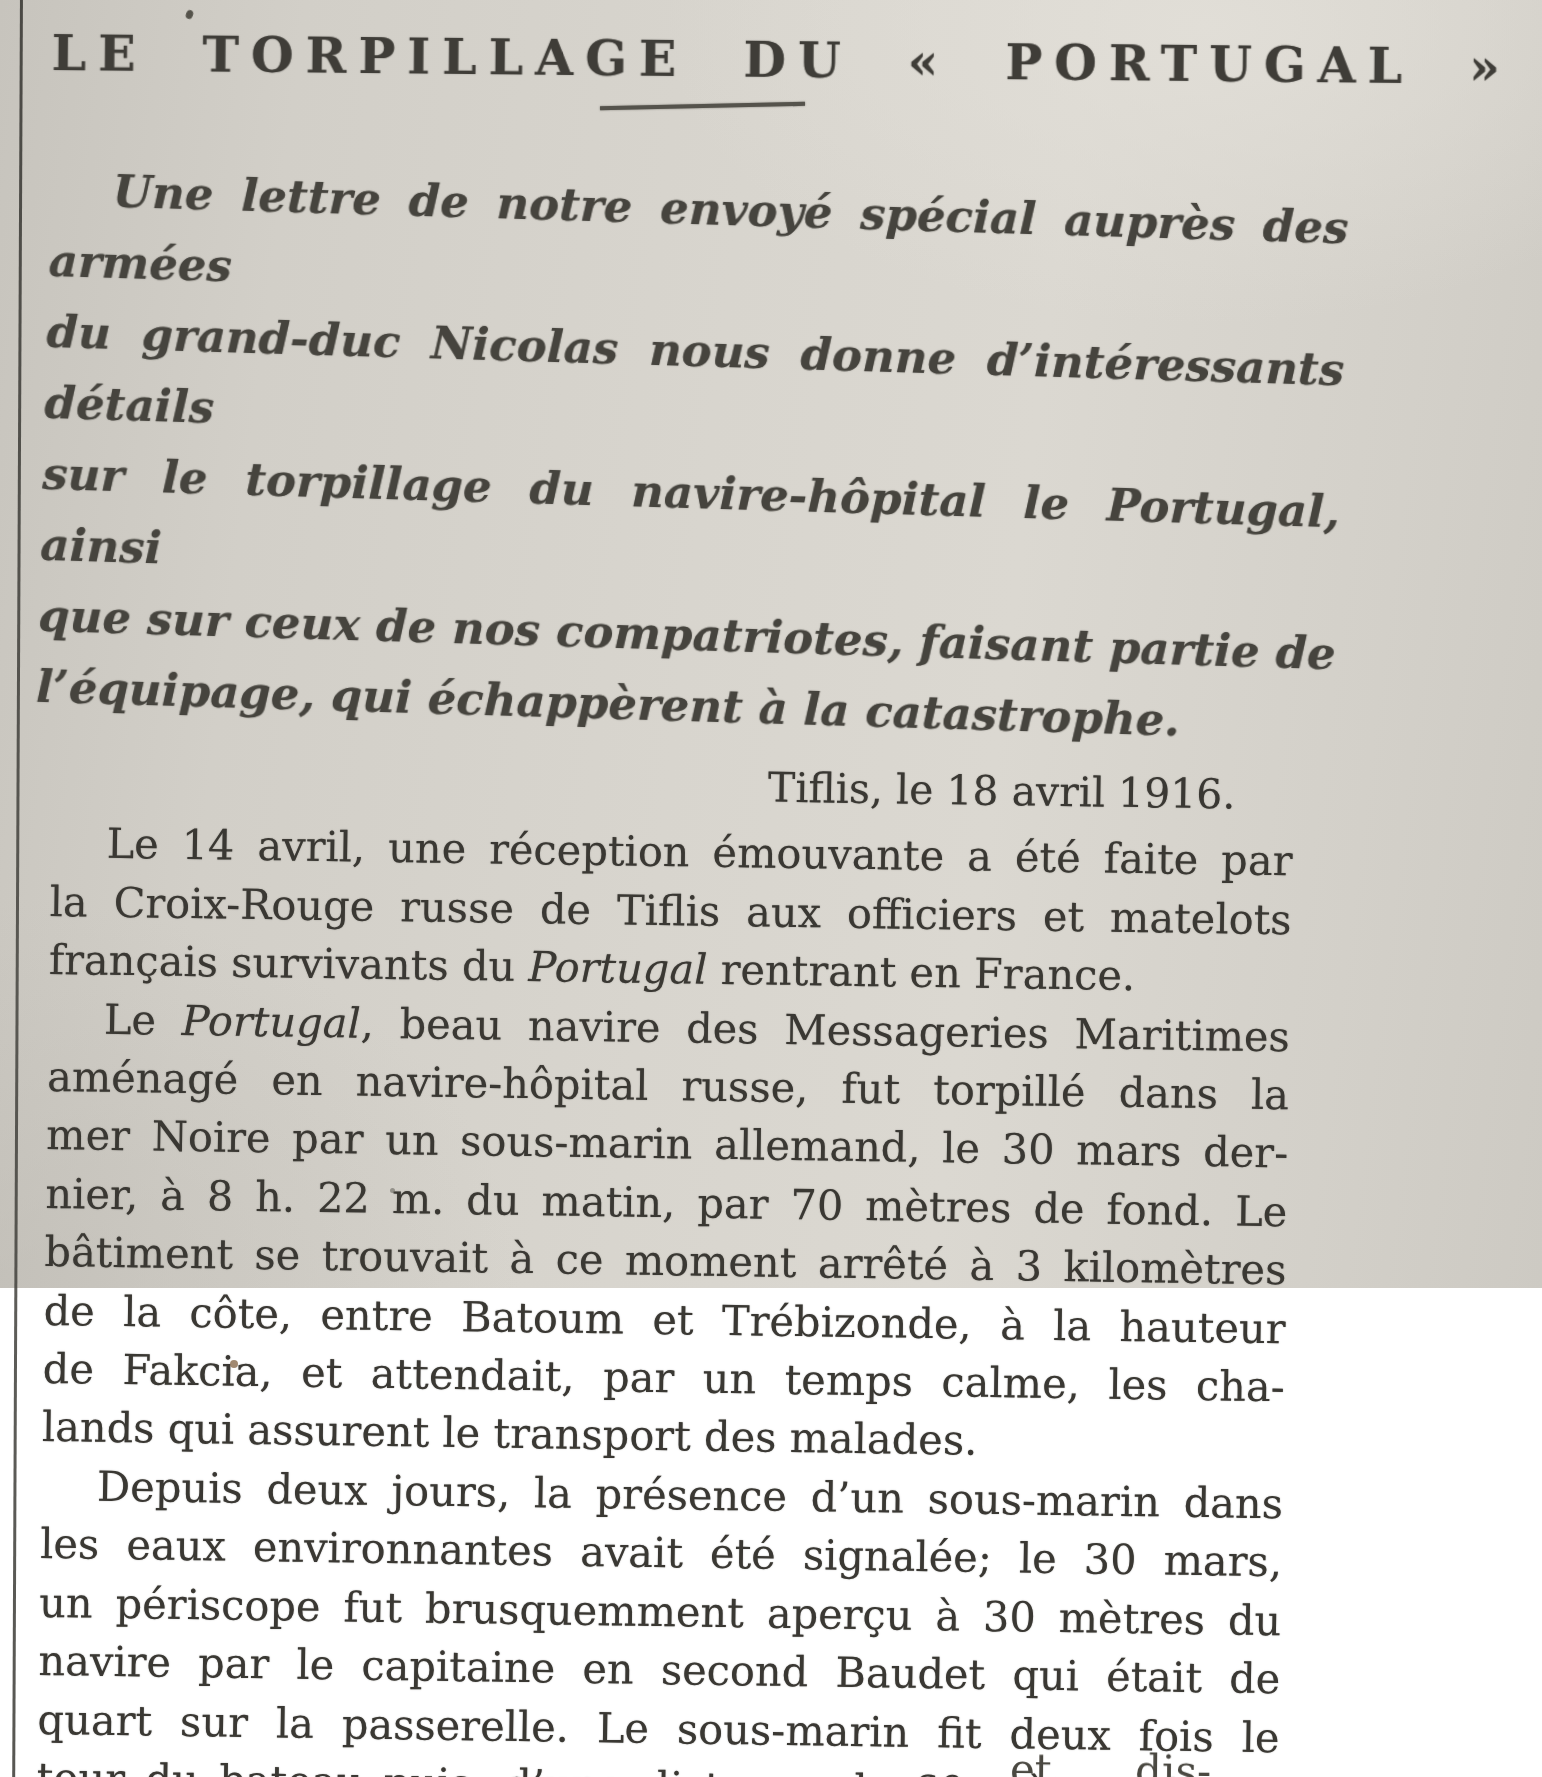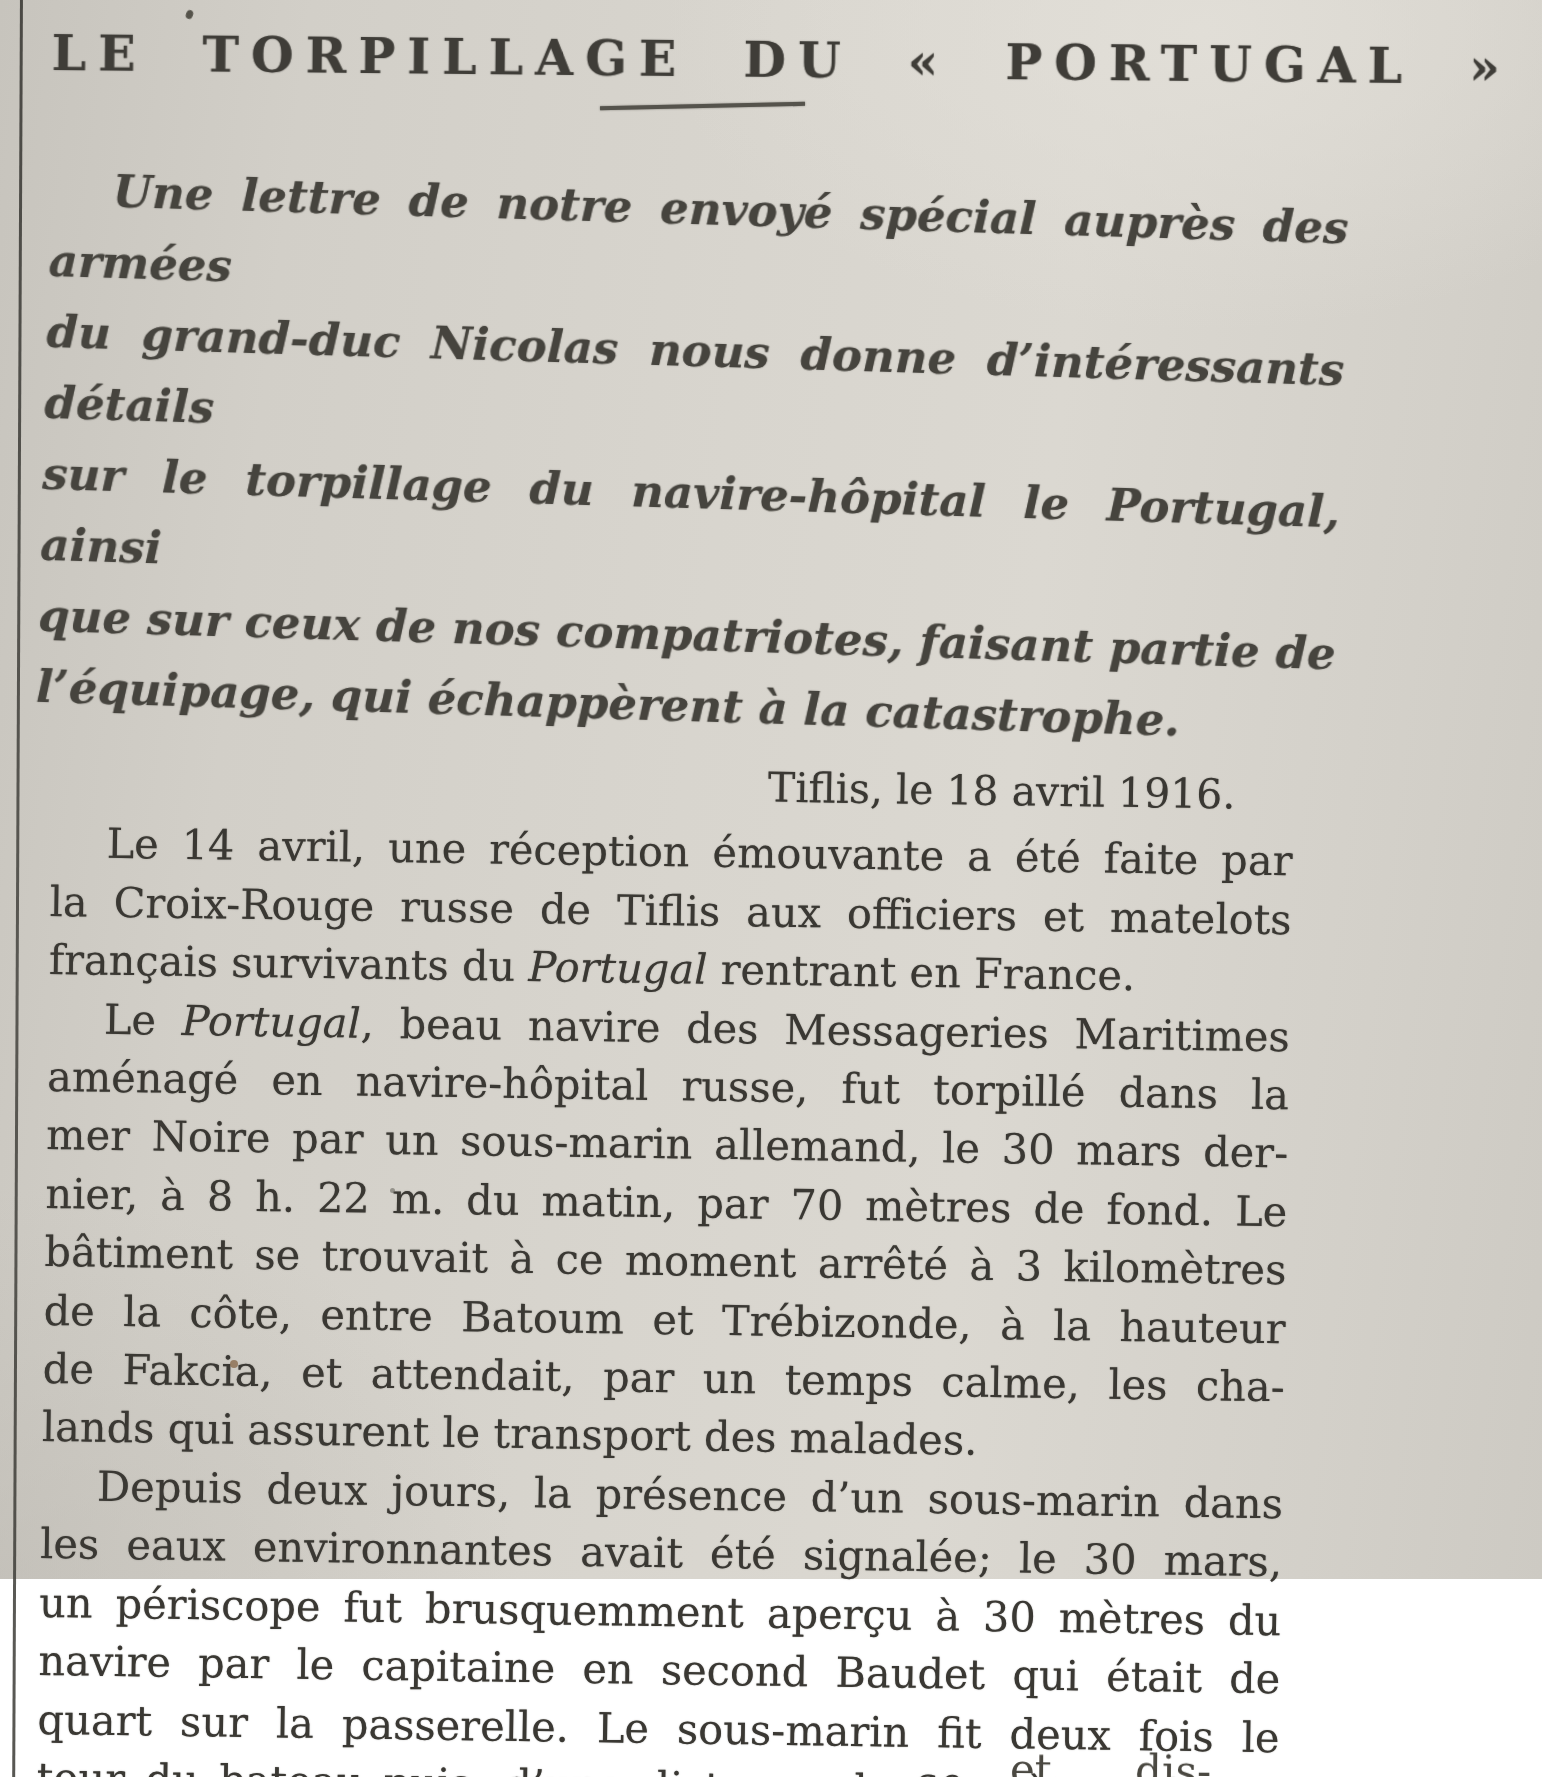--- a/index.html
+++ b/index.html
@@ -3,21 +3,21 @@
 <meta charset="utf-8">
 <style>
   html, body { margin: 0; padding: 0; }
   body {
     width: 1542px; height: 1777px;
     overflow: hidden;
     font-family: "DejaVu Serif", "Liberation Serif", serif;
   }
   .page {
     position: relative;
-    width: 1542px; height: 1579px;
+    width: 1542px; height: 1288px;
     background:
       radial-gradient(ellipse 900px 500px at 78% 2%, rgba(226,223,216,.9), rgba(226,223,216,0) 60%),
       radial-gradient(ellipse 800px 600px at 0% 100%, rgba(188,185,178,.55), rgba(188,185,178,0) 65%),
       linear-gradient(97deg, #c7c4bd 0%, #d2cfc8 18%, #d8d5ce 45%, #dbd8d1 64%, #d3d0c9 86%, #cdcac3 100%);
     color: #3a3833;
   }
   .column-rule {
     position: absolute; left: 20px; top: -12px;
     width: 3px; height: 1810px;
     background: linear-gradient(180deg, #34332f, #45443f 55%, #3a3934);

